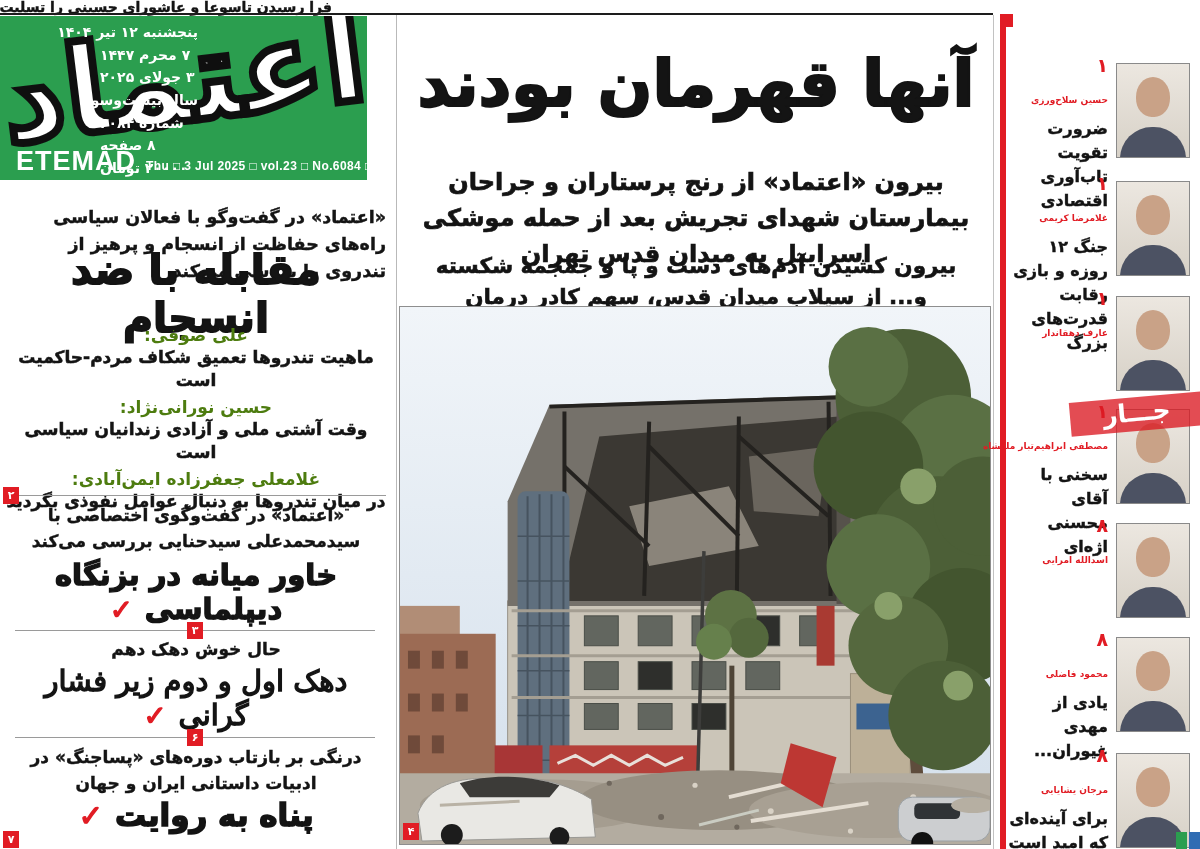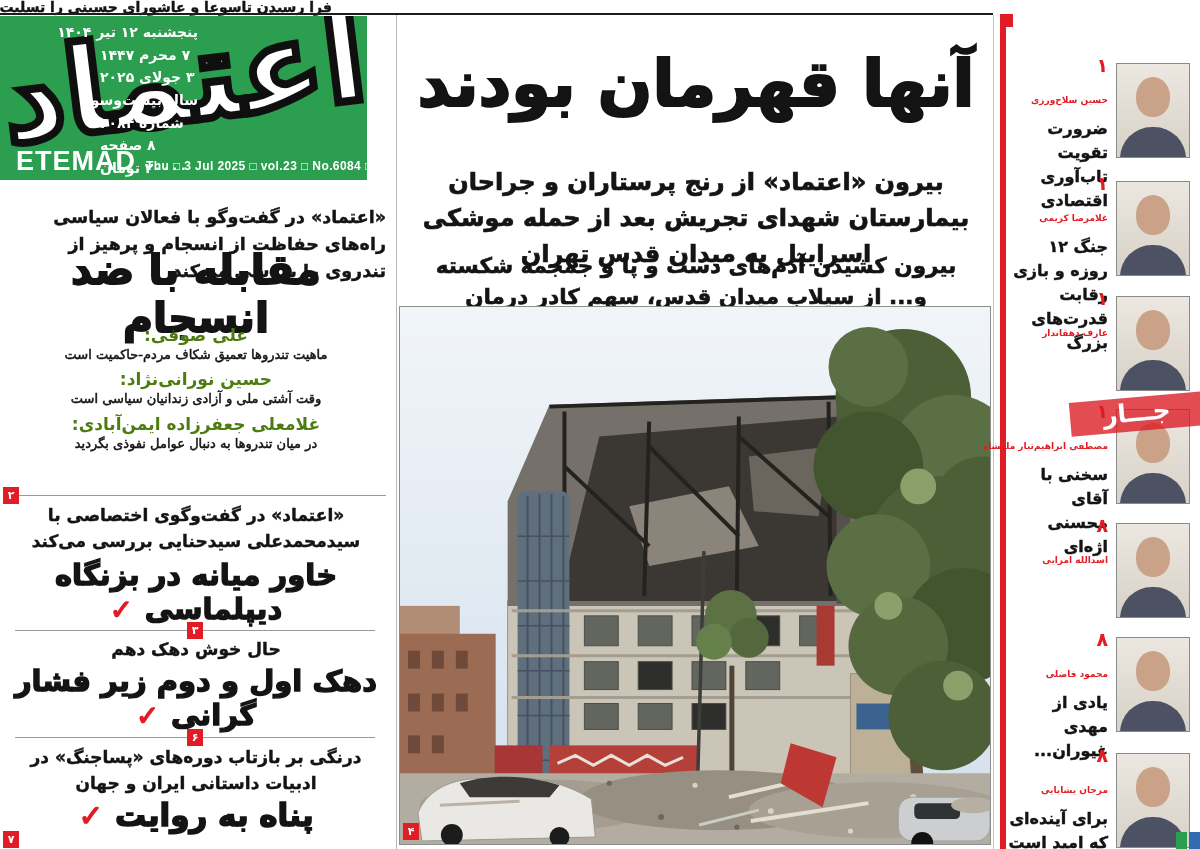--- a/index.html
+++ b/index.html
@@ -45,27 +45,27 @@
           display:flex;align-items:center;justify-content:center;z-index:4;}
   .hline{height:1px;background:#9a9a9a;}
 
   
   .kicker{font-weight:bold;line-height:1.55;-webkit-text-stroke:.4px #141414;}
   .a1-kicker{left:6px;top:191px;width:380px;font-size:17.5px;text-align:right;margin-top:13px;}
   .a1-headline{left:6px;top:246px;width:380px;text-align:center;font-size:41px;font-weight:bold;
                -webkit-text-stroke:1.8px #131313;letter-spacing:-1px;}
   .quotes{left:6px;top:319px;width:380px;text-align:center;}
   .q-name{font-size:17px;font-weight:bold;color:#4d7c0f;line-height:1.3;margin-top:5px;}
-  .q-text{font-size:13px;font-weight:normal;line-height:1.32;-webkit-text-stroke:.5px #141414;}
+  .q-text{font-size:17px;font-weight:bold;line-height:1.32;-webkit-text-stroke:.5px #141414;}
   .chk{color:#e11c24;-webkit-text-stroke:1.4px #e11c24;margin:0 12px 0 0;font-size:.95em;}
   .a2-kicker{left:26px;top:502px;width:340px;font-size:17px;text-align:center;}
   .a2-headline{left:6px;top:558px;width:380px;text-align:center;font-weight:bold;
                -webkit-text-stroke:1.4px #131313;font-size:29px;}
   .a3-kicker{left:26px;top:636px;width:340px;font-size:17px;text-align:center;}
-  .a3-headline{left:6px;top:664px;width:380px;text-align:center;font-weight:bold;
+  .a3-headline{left:6px;top:664px;width:380px;text-align:center;font-weight:normal;
                -webkit-text-stroke:1.4px #131313;font-size:29px;}
   .a4-kicker{left:26px;top:744px;width:340px;font-size:17px;text-align:center;}
   .a4-headline{left:6px;top:797px;width:380px;text-align:center;font-weight:bold;
                -webkit-text-stroke:1.6px #131313;font-size:31px;}
 
   
   .sb-bar{left:1000px;top:14px;width:6px;height:835px;background:#e11c24;}
   .sb-notch{left:1000px;top:14px;width:13px;height:13px;background:#e11c24;}
   .sb-header{left:1010px;top:13px;width:176px;text-align:right;font-size:23px;font-weight:bold;
              color:#e11c24;-webkit-text-stroke:.6px #e11c24;}

